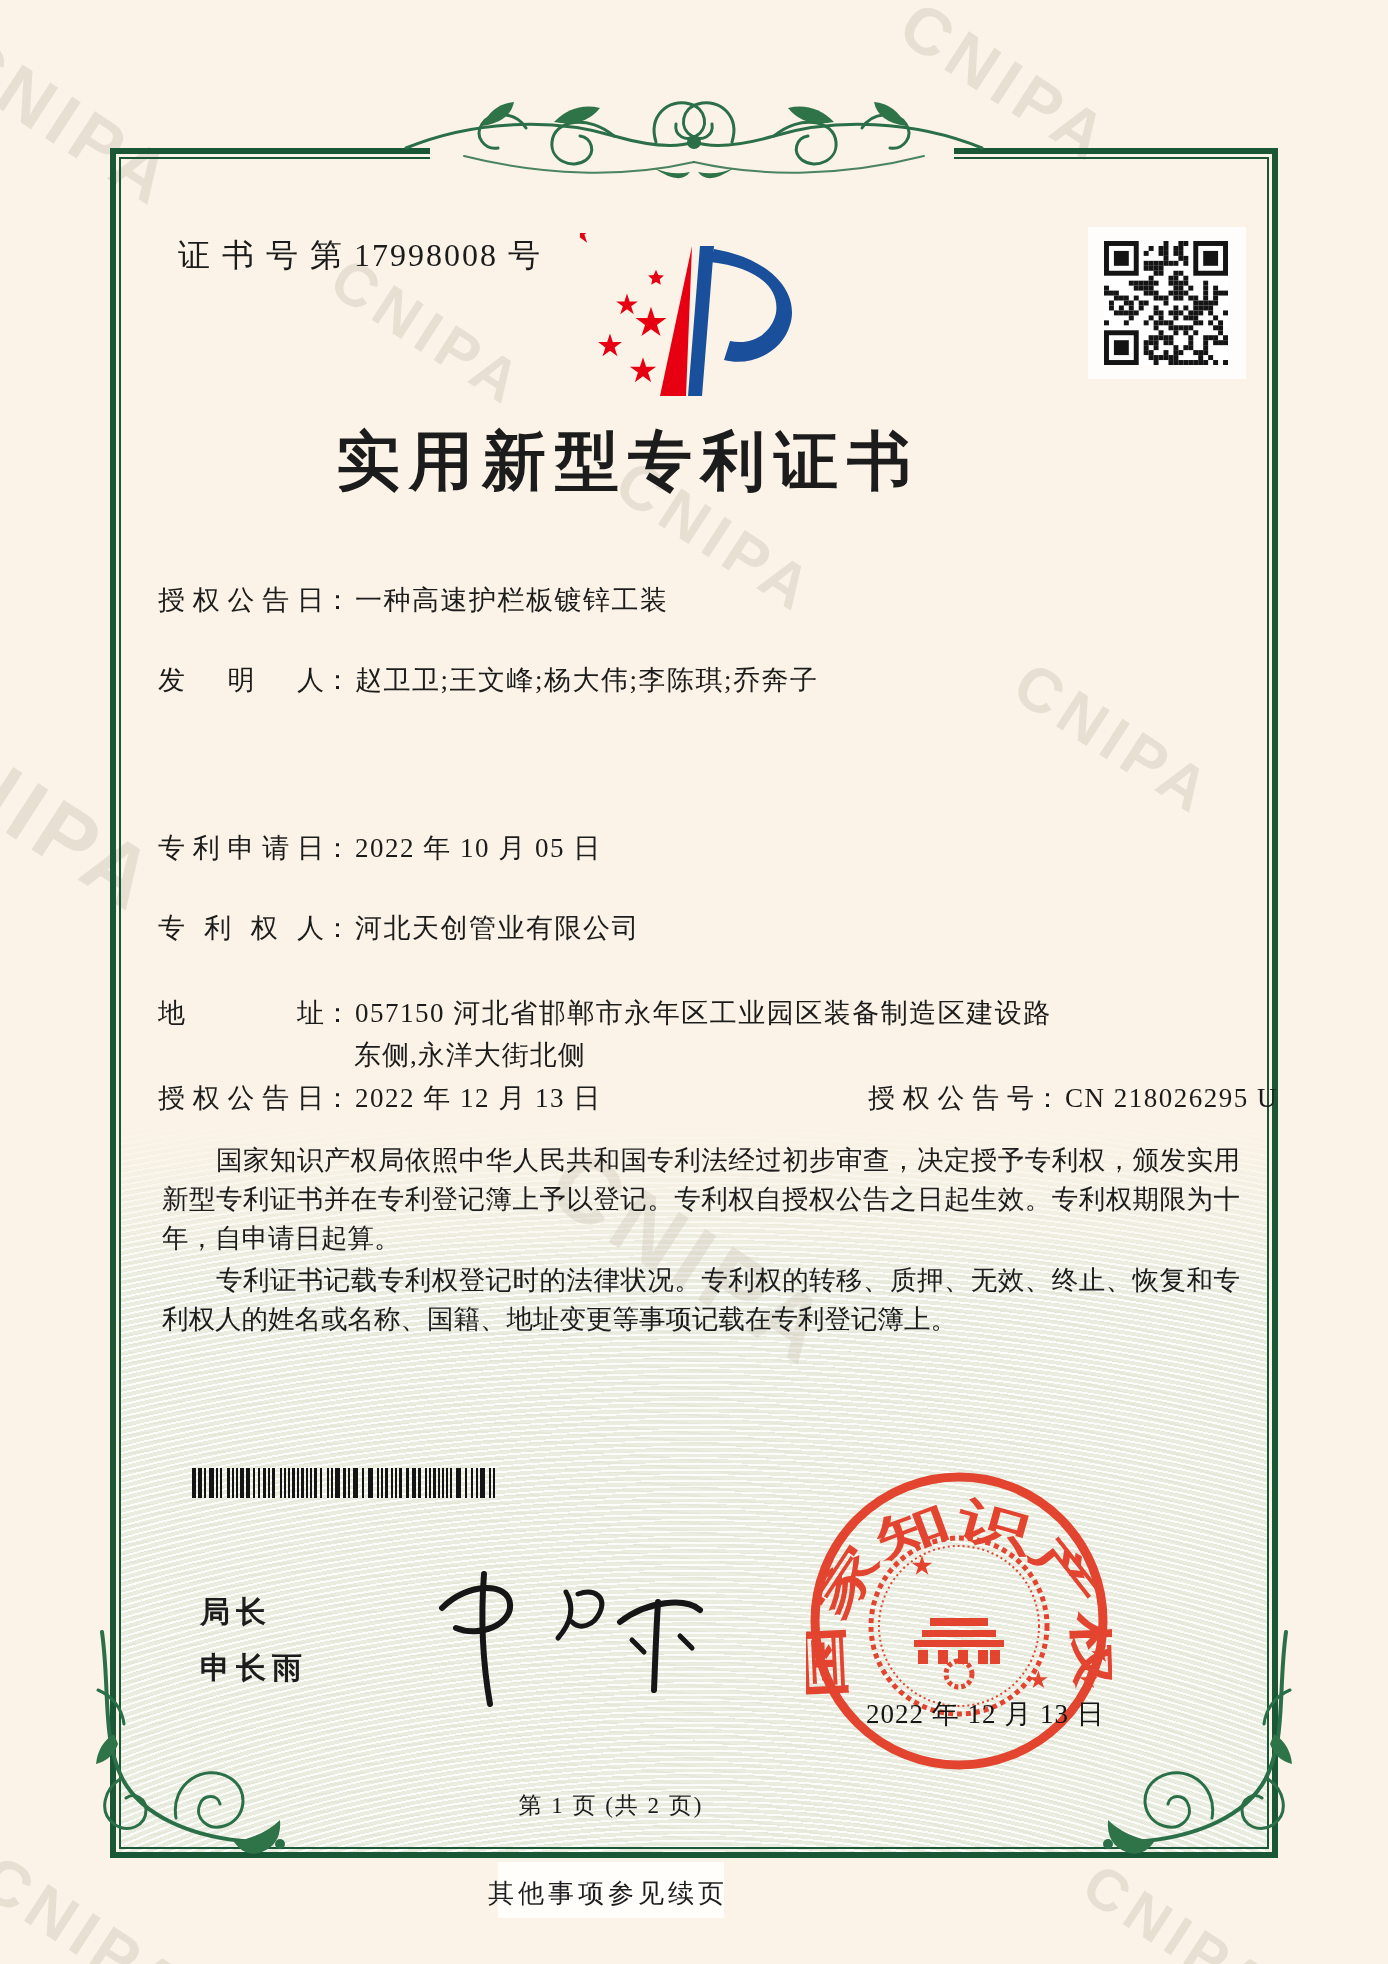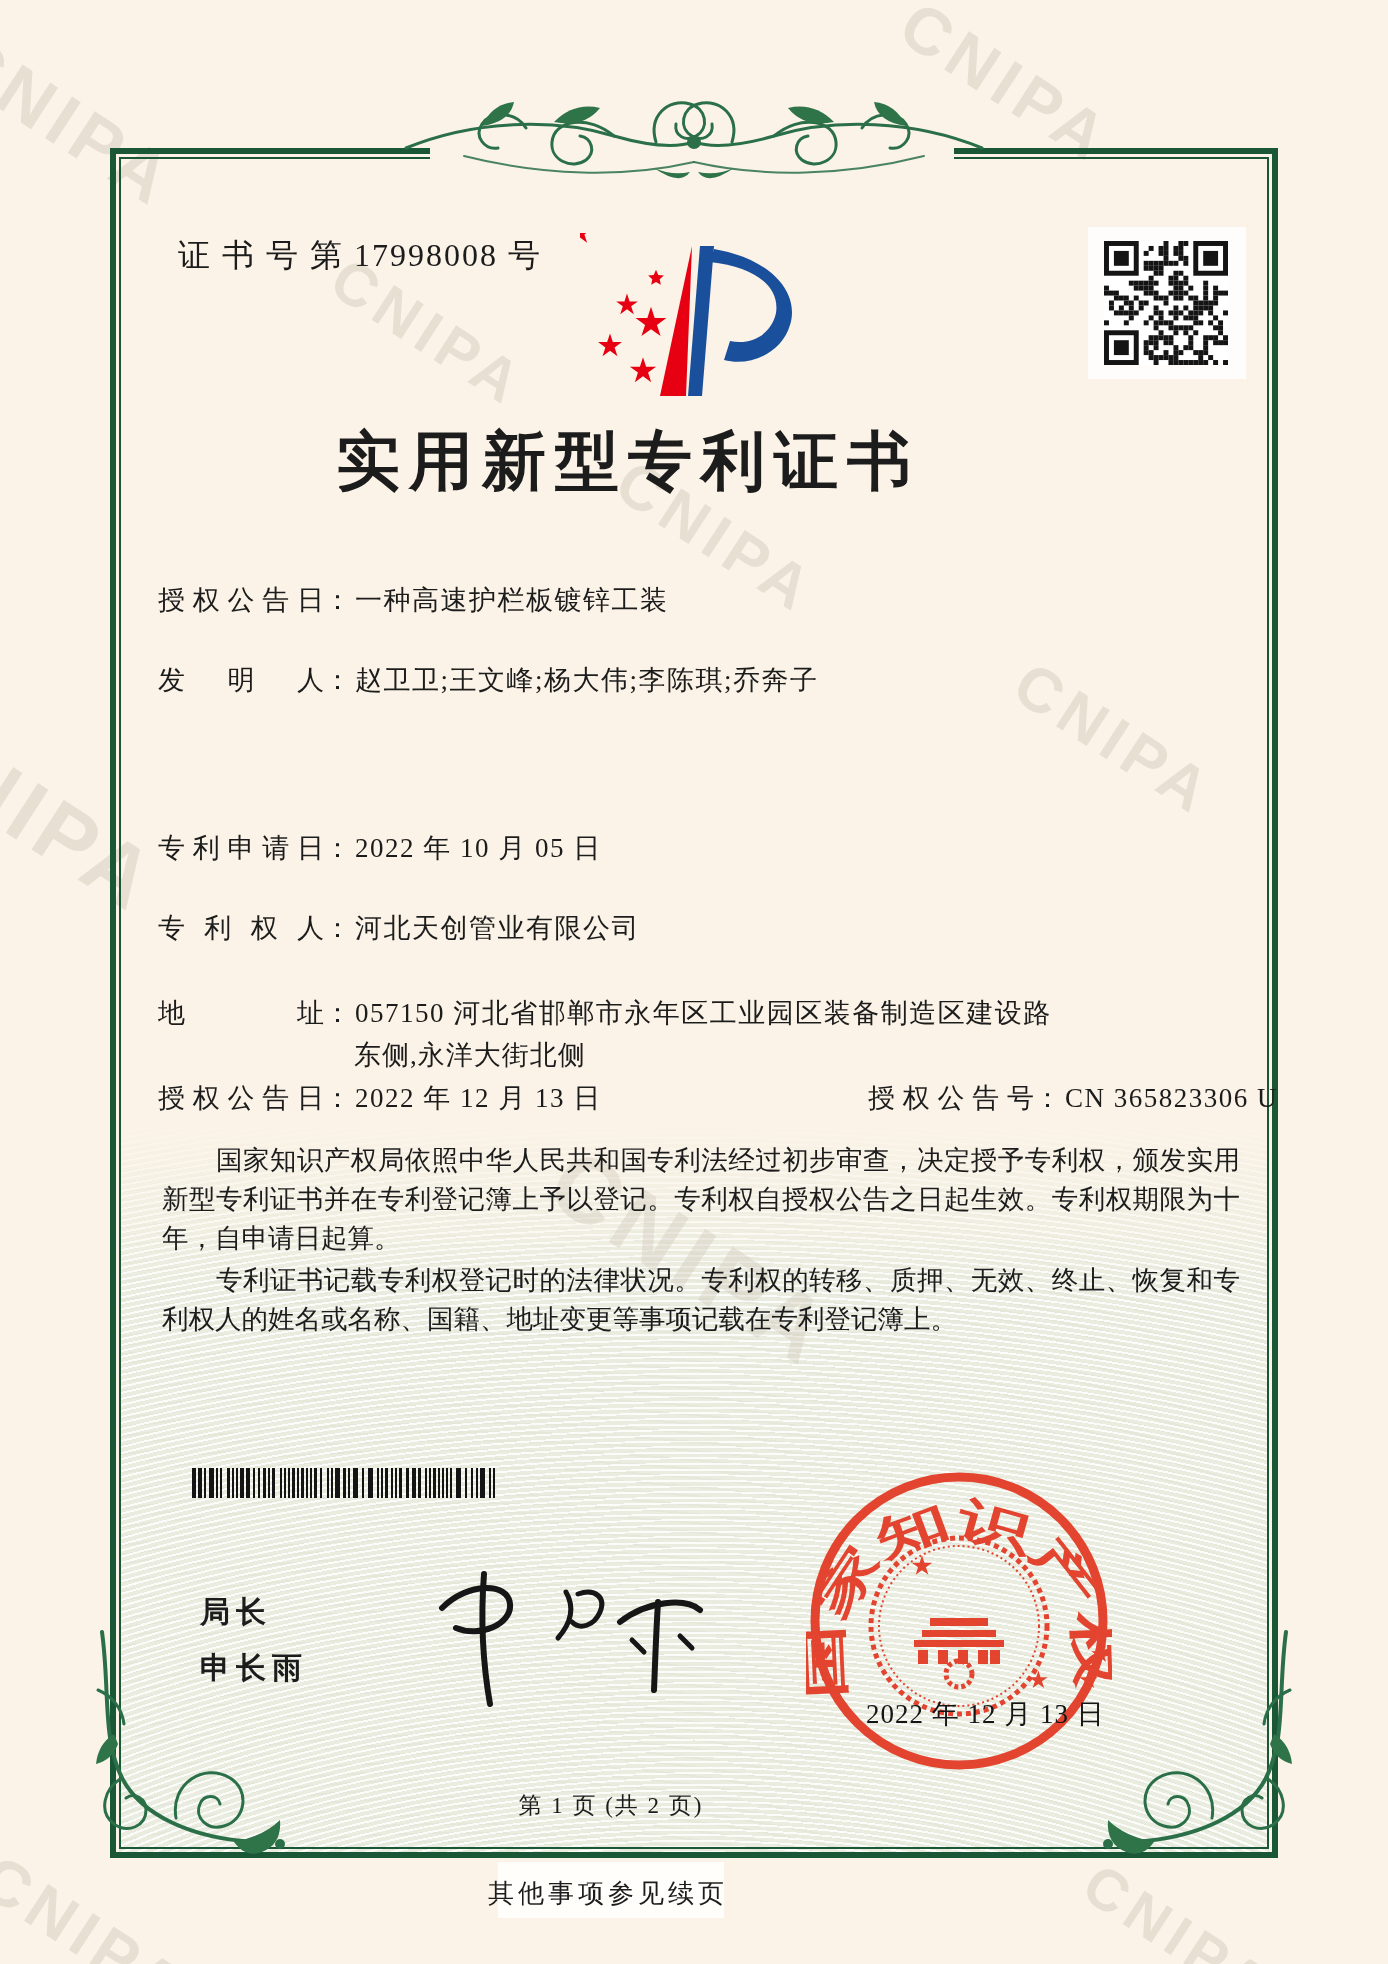--- a/index.html
+++ b/index.html
@@ -391,21 +391,21 @@
   <div class="row r5">
     <span class="lbl">专利权人</span><span>：</span><span class="val">河北天创管业有限公司</span>
   </div>
   <div class="row r6">
     <span class="lbl">地址</span><span>：</span><span class="val">057150 河北省邯郸市永年区工业园区装备制造区建设路</span>
   </div>
   <div class="addr2">东侧,永洋大街北侧</div>
   <div class="row r7">
     <span class="lbl">授权公告日</span><span>：</span><span class="val">2022 年 12 月 13 日</span>
     <span class="grant-no">
-      <span class="lbl5">授权公告号</span><span>：</span><span class="val">CN 365823306 U</span>
+      <span class="lbl5">授权公告号</span><span>：</span><span class="val">CN 218026295 U</span>
     </span>
   </div>
 
   <div class="body-text">
     <p>国家知识产权局依照中华人民共和国专利法经过初步审查，决定授予专利权，颁发实用新型专利证书并在专利登记簿上予以登记。专利权自授权公告之日起生效。专利权期限为十年，自申请日起算。</p>
     <p>专利证书记载专利权登记时的法律状况。专利权的转移、质押、无效、终止、恢复和专利权人的姓名或名称、国籍、地址变更等事项记载在专利登记簿上。</p>
   </div>
 
   <svg class="barcode" id="barcode-svg" viewBox="0 0 306 30" preserveAspectRatio="none">
       <rect x="0" y="0" width="4" height="30" fill="#141414"></rect>

